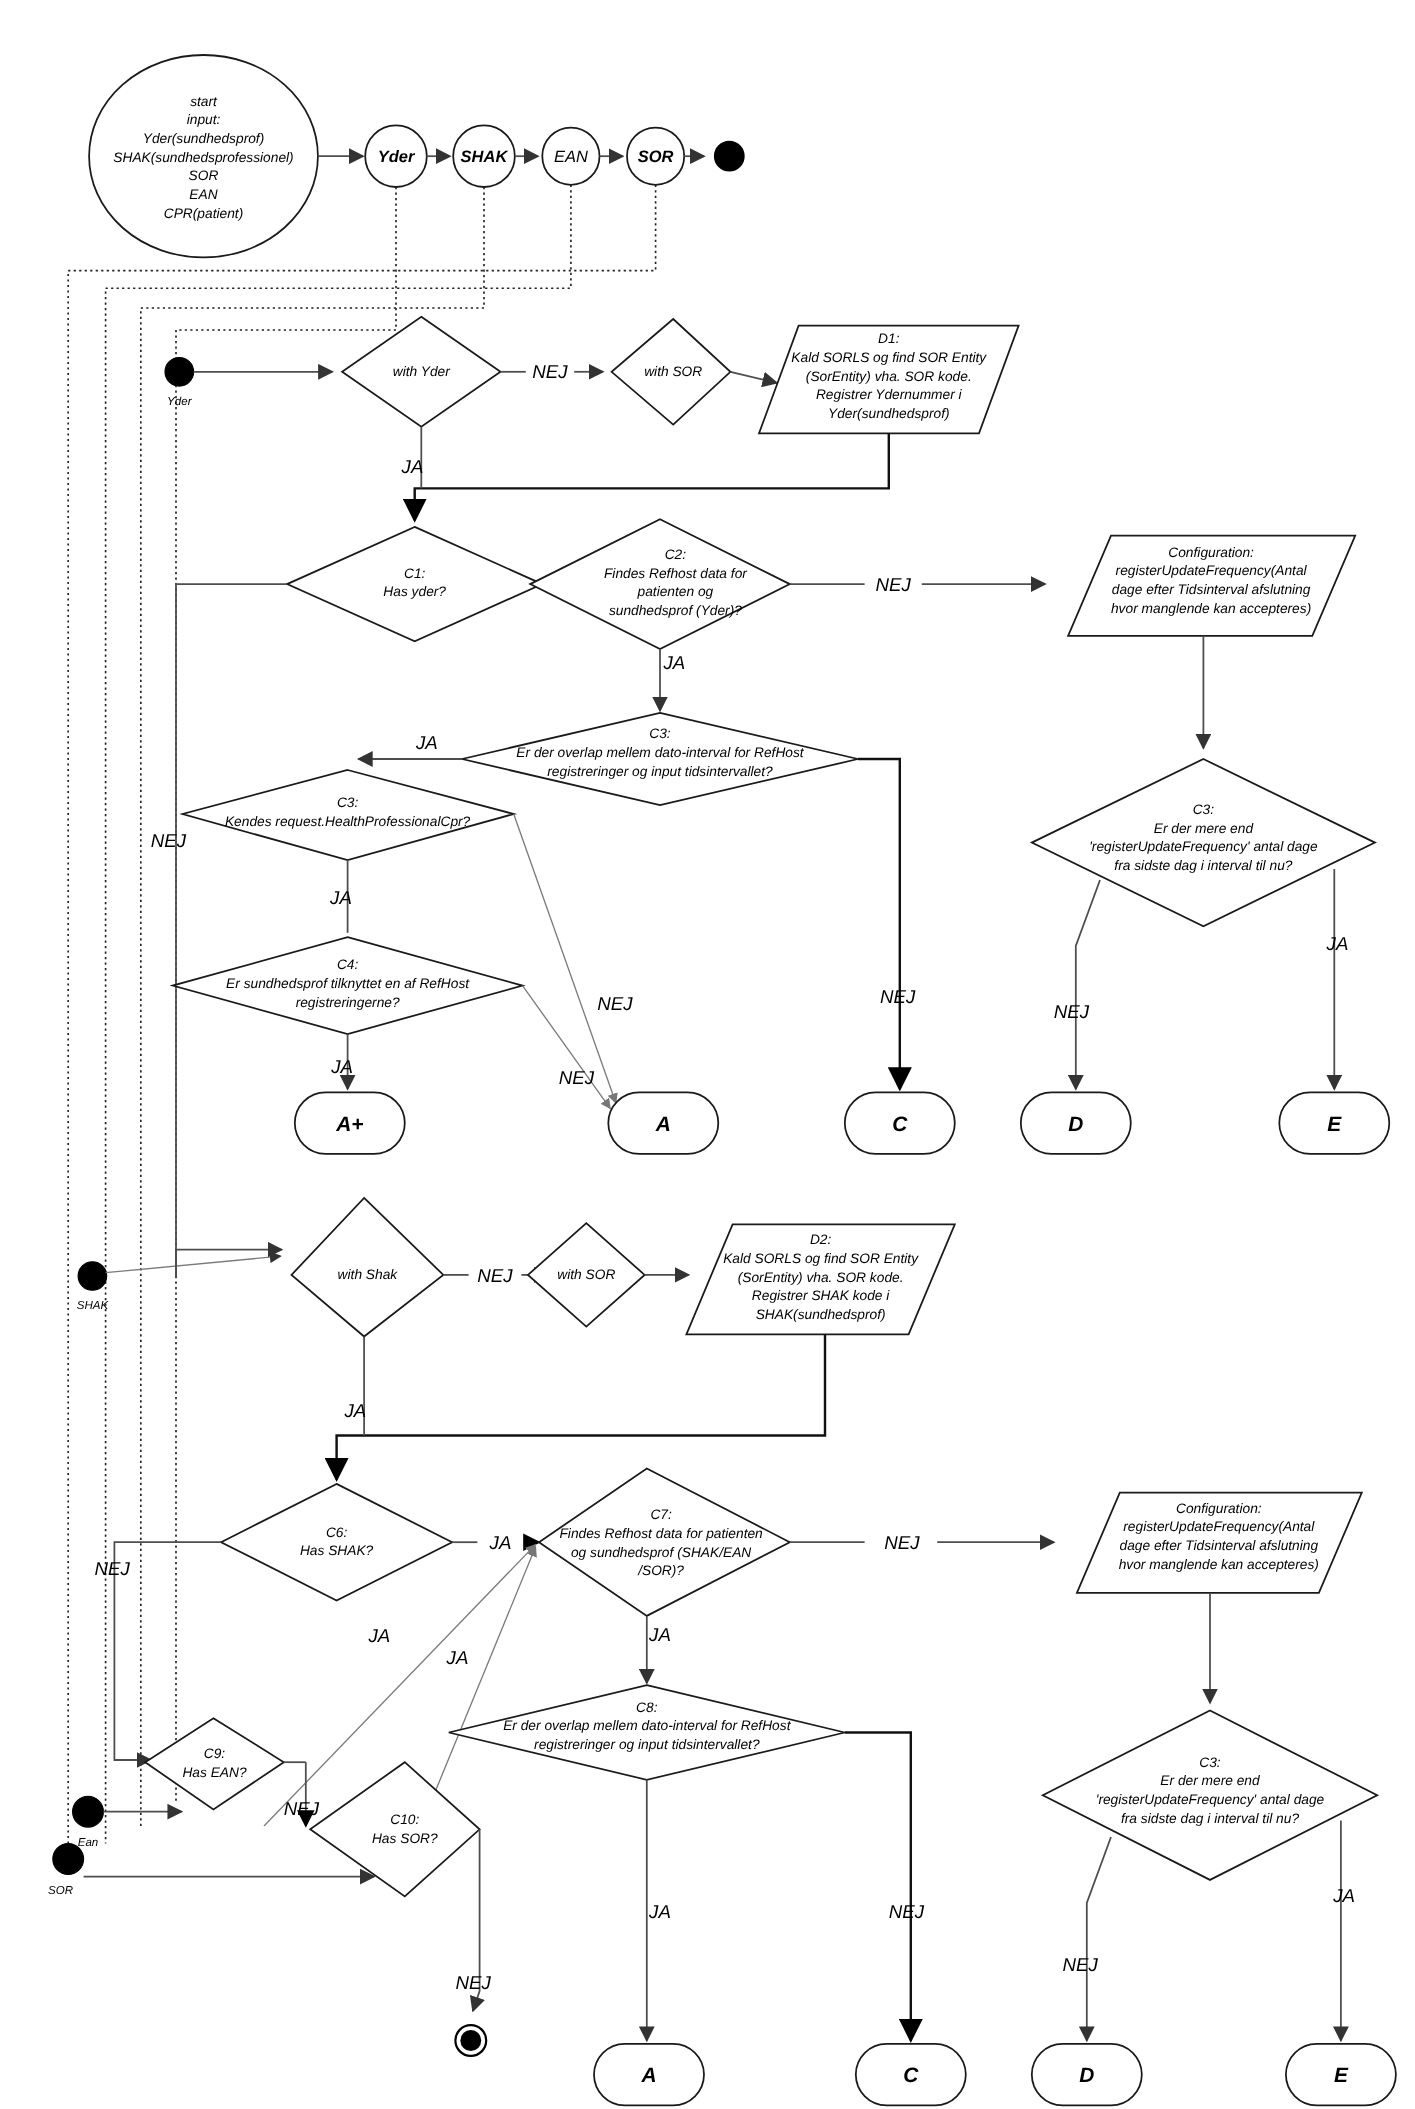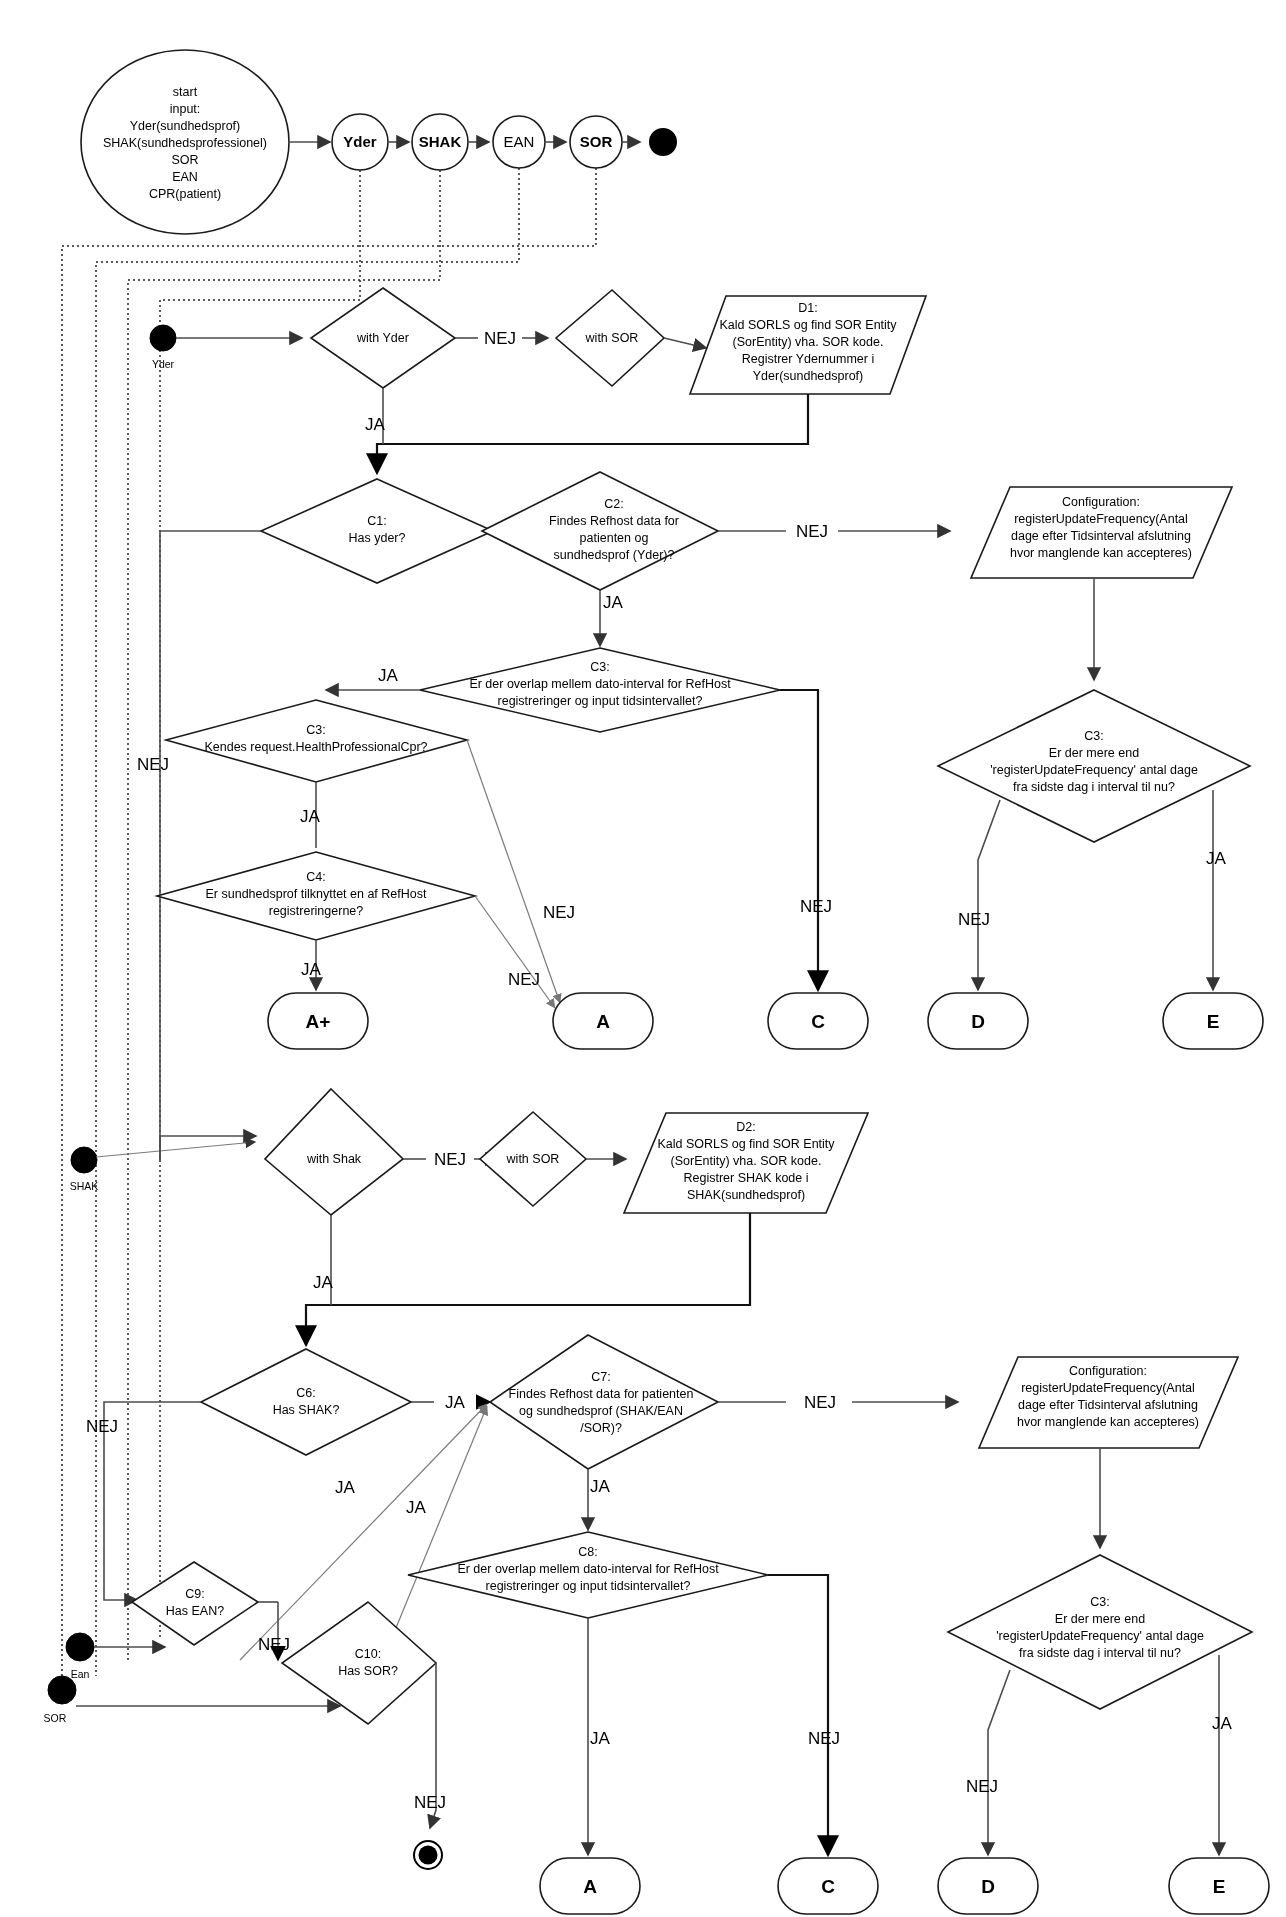--- a/index.html
+++ b/index.html
@@ -1,17 +1,17 @@
 <!DOCTYPE html>
 <html><head>
 <meta charset="utf-8">
 <style>
   html,body{margin:0;padding:0;background:#ffffff;}
   body{font-family:"Liberation Sans", sans-serif;}
-  #canvas{position:relative;width:1286px;height:1917px;background:#fff;overflow:hidden;}
+  #canvas{position:relative;width:1286px;height:1917px;background:#fff;overflow:hidden;font-style:italic;}
   svg{display:block;}
   .shape{fill:#ffffff;stroke:#1a1a1a;stroke-width:1.6;}
   .solid-dot{fill:#000000;stroke:#000000;}
   .edge{fill:none;stroke:#4d4d4d;stroke-width:1.6;}
   .edge-dark{fill:none;stroke:#111111;stroke-width:2.2;}
   .edge-thin{fill:none;stroke:#7a7a7a;stroke-width:1.2;}
   .edge-dot{fill:none;stroke:#222;stroke-width:1.5;stroke-dasharray:2 3;}
   text{font-family:"Liberation Sans", sans-serif;fill:#000;}
   .t-md{font-size:12.5px;}
   .t-lg{font-size:15px;}

